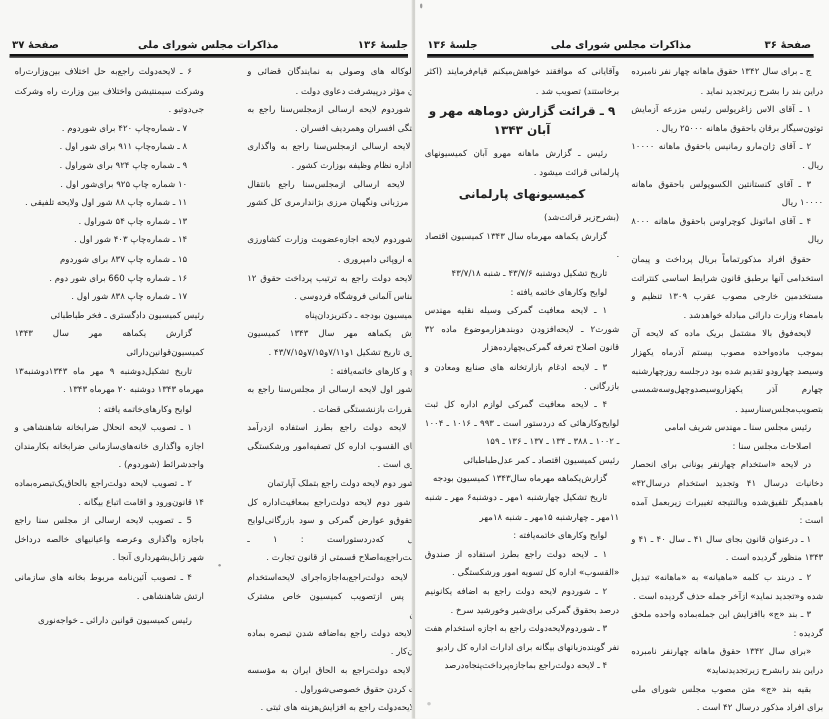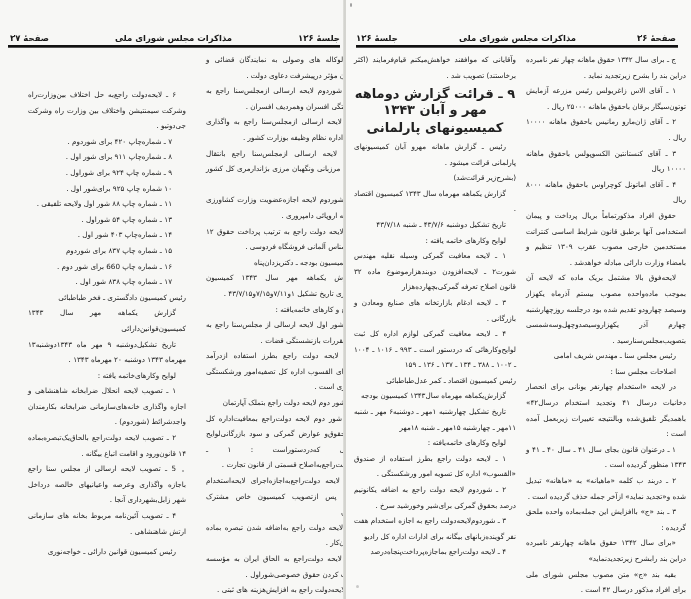--- a/index.html
+++ b/index.html
@@ -31,27 +31,27 @@
     position:absolute; top:45px; height:2px; background:#111;
     border-bottom:1px solid #555;
   }
   .page.left .rule { left:8px; width:332px; }
   .page.right .rule { left:10px; width:322px; }
   .col {
     position:absolute; top:52px; direction:rtl; text-align:justify;
     font-size:7.2px; line-height:15.6px; color:#222;
   }
   .page.left .col.c1 { left:178px; width:160px;margin-left:28px; }
-  .page.left .col.c2 { left:28px; width:158px;margin-top:35px; }
+  .page.left .col.c2 { left:12px; width:158px; }
   .page.right .col.c1 { left:180px; width:160px; }
   .page.right .col.c2 { left:8px; width:162px; }
   .p { margin:0; }
   .p.indent { text-indent:10px; }
   .p.center { text-align:right; }
-  .p.head { font-weight:bold; text-align:center; font-size:13px; margin:3px 0; }
+  .p.head { font-weight:bold; text-align:center; font-size:10px; margin:3px 0; }
   .p.gap { margin-top:5px; }
   .item { margin:0 14px 0 0; }
   .speck { position:absolute; background:#9a9a9a; border-radius:50%; }
 </style>
 </head>
 <body>
 
 <div class="spread">
 
   <div class="page left">
@@ -129,22 +129,22 @@
         <p class="p indent">۱ ـ درعنوان قانون بجای سال ۴۱ ـ سال ۴۰ ـ ۴۱ و ۱۳۴۳ منظور گردیده است .</p>
         <p class="p indent">۲ ـ دربند ب کلمه «ماهیانه» به «ماهانه» تبدیل شده و«تجدید نماید» ازآخر جمله حذف گردیده است .</p>
         <p class="p indent">۳ ـ بند «ج» باافزایش این جمله‌بماده واحده ملحق گردیده :</p>
         <p class="p indent">«برای سال ۱۳۴۲ حقوق ماهانه چهارنفر نامبرده دراین بند رابشرح زیرتجدیدنماید»</p>
         <p class="p indent">بقیه بند «ج» متن مصوب مجلس شورای ملی برای افراد مذکور درسال ۴۲ است .</p>
         <p class="p indent">رئیس ـ نسبت به اصلاحی که در مجلس سنا شده نظری نیست؟ (اظهاری نشد) لایحه‌رأی‌میگیریم‌خانمها</p>
       </div>
     <div class="col c2" id="rp-c2">
         <p class="p ">وآقایانی که موافقند خواهش‌میکنم قیام‌فرمایند (اکثر برخاستند) تصویب شد .</p>
         <p class="p head">۹ ـ قرائت گزارش دوماهه مهر و آبان ۱۳۴۳</p>
+        <p class="p indent">رئیس ـ گزارش ماهانه مهرو آبان کمیسیونهای پارلمانی قرائت میشود .</p>
         <p class="p head">کمیسیونهای پارلمانی</p>
-        <p class="p indent">رئیس ـ گزارش ماهانه مهرو آبان کمیسیونهای پارلمانی قرائت میشود .</p>
         <p class="p center">(بشرح‌زیر قرائت‌شد)</p>
         <p class="p indent">گزارش یکماهه مهرماه سال ۱۳۴۳ کمیسیون اقتصاد .</p>
         <p class="p indent">تاریخ تشکیل دوشنبه ۴۳/۷/۶ ـ شنبه ۴۳/۷/۱۸</p>
         <p class="p indent">لوایح وکارهای خاتمه یافته :</p>
         <p class="p indent">۱ ـ لایحه معافیت گمرکی وسیله نقلیه مهندس شورت۲ ـ لایحه‌افزودن دوبندهزارموضوع ماده ۳۲ قانون اصلاح تعرفه گمرکی‌بچهارده‌هزار</p>
         <p class="p indent">۳ ـ لایحه ادغام بازارتخانه های صنایع ومعادن و بازرگانی .</p>
         <p class="p indent">۴ ـ لایحه معافیت گمرکی لوازم اداره کل ثبت لوایح‌وکارهائی که دردستور است ـ ۹۹۳ ـ ۱۰۱۶ ـ ۱۰۰۴ ـ ۱۰۰۲ ـ ۳۸۸ ـ ۱۳۴ ـ ۱۳۷ ـ ۱۳۶ ـ ۱۵۹</p>
         <p class="p center">رئیس کمیسیون اقتصاد ـ کمر عدل‌طباطبائی</p>
         <p class="p indent">گزارش‌یکماهه مهرماه سال۱۳۴۳ کمیسیون بودجه</p>
         <p class="p indent">تاریخ تشکیل چهارشنبه ۱مهر ـ دوشنبه۶ مهر ـ شنبه ۱۱مهر ـ چهارشنبه ۱۵مهر ـ شنبه ۱۸مهر</p>

